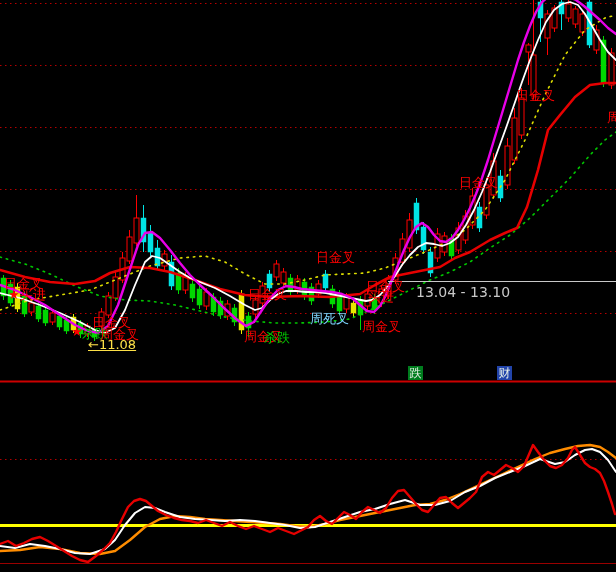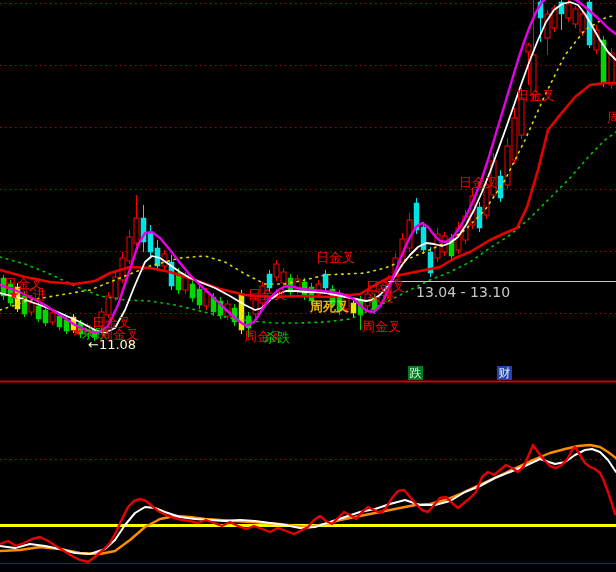--- a/index.html
+++ b/index.html
@@ -215,26 +215,26 @@
       <polyline points="0,546 15,548 30,544 45,546 60,549 75,553 90,554 105,549 115,540 125,525 135,513 145,507 155,508 165,512 180,517 195,519 210,520 225,521 240,520 255,521 270,523 285,525 300,528 315,527 330,522 345,517 360,512 375,509 390,504 405,500 420,505 435,505 450,501 465,492 480,486 495,478 510,472 525,466 540,459 555,464 565,462 575,455 585,450 592,449 600,452 608,460 616,472" fill="none" stroke="#ffffff" stroke-width="2" stroke-linejoin="round" stroke-linecap="round"></polyline>
       <polyline points="0,544 8,541 16,546 24,543 32,539 40,537 48,541 56,546 64,551 72,556 80,560 88,562 96,556 104,549 110,543 116,532 122,519 128,507 134,501 140,499 146,501 152,506 158,511 166,515 174,518 182,520 190,521 198,523 206,520 214,523 222,526 230,522 238,526 246,529 254,526 262,529 270,532 278,528 286,531 294,534 302,530 308,527 314,520 320,516 326,521 332,524 338,518 344,512 350,515 356,519 362,512 368,507 374,510 380,513 386,508 392,498 398,491 404,490 410,497 416,504 422,510 428,512 434,505 440,498 446,497 452,503 458,508 464,503 470,498 476,492 482,477 488,472 494,475 500,470 506,465 512,468 518,472 524,466 530,452 533,445 538,452 544,460 550,466 556,468 562,465 568,458 572,450 575,447 580,455 585,463 590,467 595,469 600,473 604,481 608,492 612,504 615,514" fill="none" stroke="#e60000" stroke-width="2.4" stroke-linejoin="round" stroke-linecap="round"></polyline>
     </svg>
   <div id="anno-layer">
       <div class="anno" style="left: 4px; top: 277px; color: rgb(255, 0, 0);">日金叉</div>
       <div class="anno" style="left: 8px; top: 288px; color: rgb(255, 0, 0);">★买进</div>
       <div class="anno" style="left: 92px; top: 316px; color: rgb(255, 0, 0);">日金叉</div>
       <div class="anno" style="left: 71px; top: 325px; color: rgb(255, 0, 0);">★</div>
       <div class="anno" style="left: 82px; top: 327px; color: rgb(0, 204, 0);">杀跌</div>
       <div class="anno" style="left: 100px; top: 328px; color: rgb(255, 0, 0);">周金叉</div>
-      <div class="anno" style="left: 88px; top: 338px; color: #fef9c3;">←11.08</div>
+      <div class="anno" style="left: 88px; top: 338px; color: #fde047; text-decoration: underline;">←11.08</div>
       <div class="anno" style="left: 248px; top: 288px; color: rgb(255, 0, 0);">日金叉</div>
       <div class="anno" style="left: 244px; top: 330px; color: rgb(255, 0, 0);">周金叉</div>
       <div class="anno" style="left: 264px; top: 331px; color: rgb(0, 204, 0);">杀跌</div>
       <div class="anno" style="left: 316px; top: 251px; color: rgb(255, 0, 0);">日金叉</div>
-      <div class="anno" style="left: 310px; top: 300px; color: #eab308; font-weight: bold;">周死叉</div>
+      <div class="anno" style="left: 310px; top: 312px; color: #7dd3fc;">周死叉</div>
       <div class="anno" style="left: 366px; top: 280px; color: rgb(255, 0, 0);">日金叉</div>
       <div class="anno" style="left: 368px; top: 290px; color: rgb(255, 0, 0);">买进</div>
       <div class="anno" style="left: 362px; top: 320px; color: rgb(255, 0, 0);">周金叉</div>
       <div class="anno" style="left: 459px; top: 176px; color: rgb(255, 0, 0);">日金叉</div>
       <div class="anno" style="left: 516px; top: 89px; color: rgb(255, 0, 0);">日金叉</div>
       <div class="anno" style="left: 607px; top: 111px; color: rgb(255, 0, 0);">周</div>
       <div class="badge" style="left: 408px; top: 366px; background: rgb(0, 125, 30);">跌</div>
       <div class="badge" style="left: 497px; top: 366px; background: rgb(34, 68, 170);">财</div>
     </div>
   <div id="price-label" style="left: 416px; top: 284px;">13.04 - 13.10</div>

